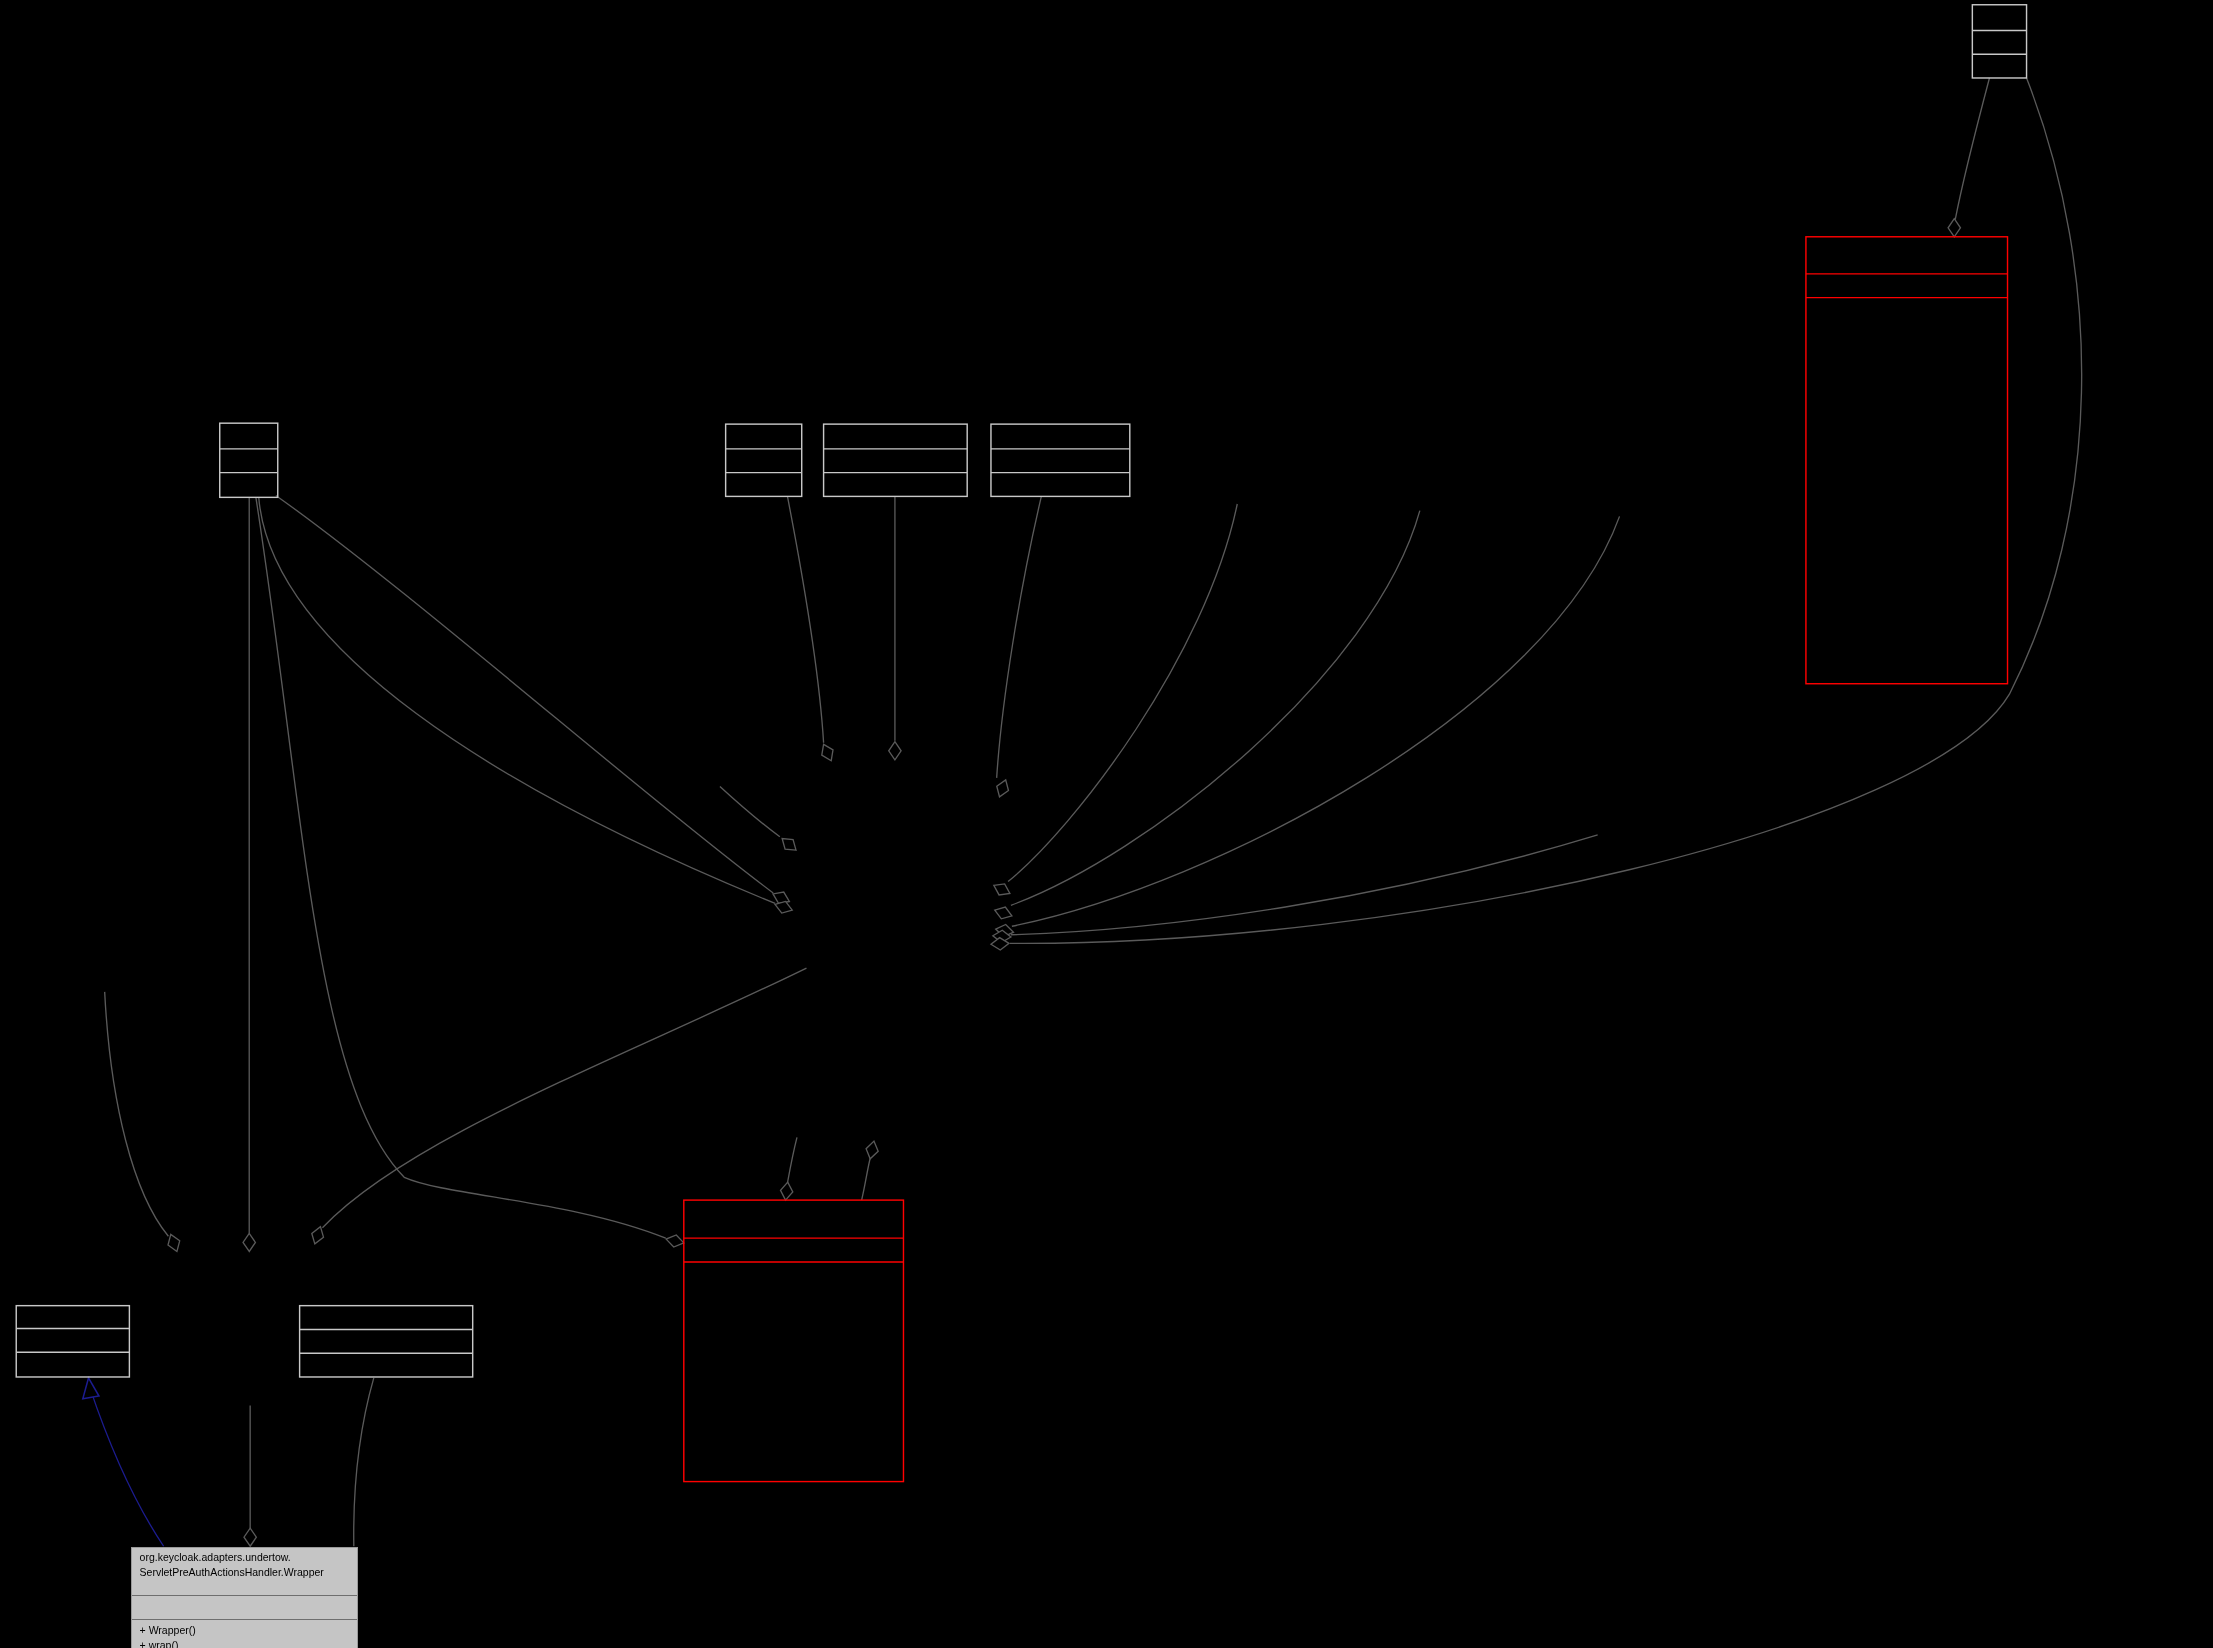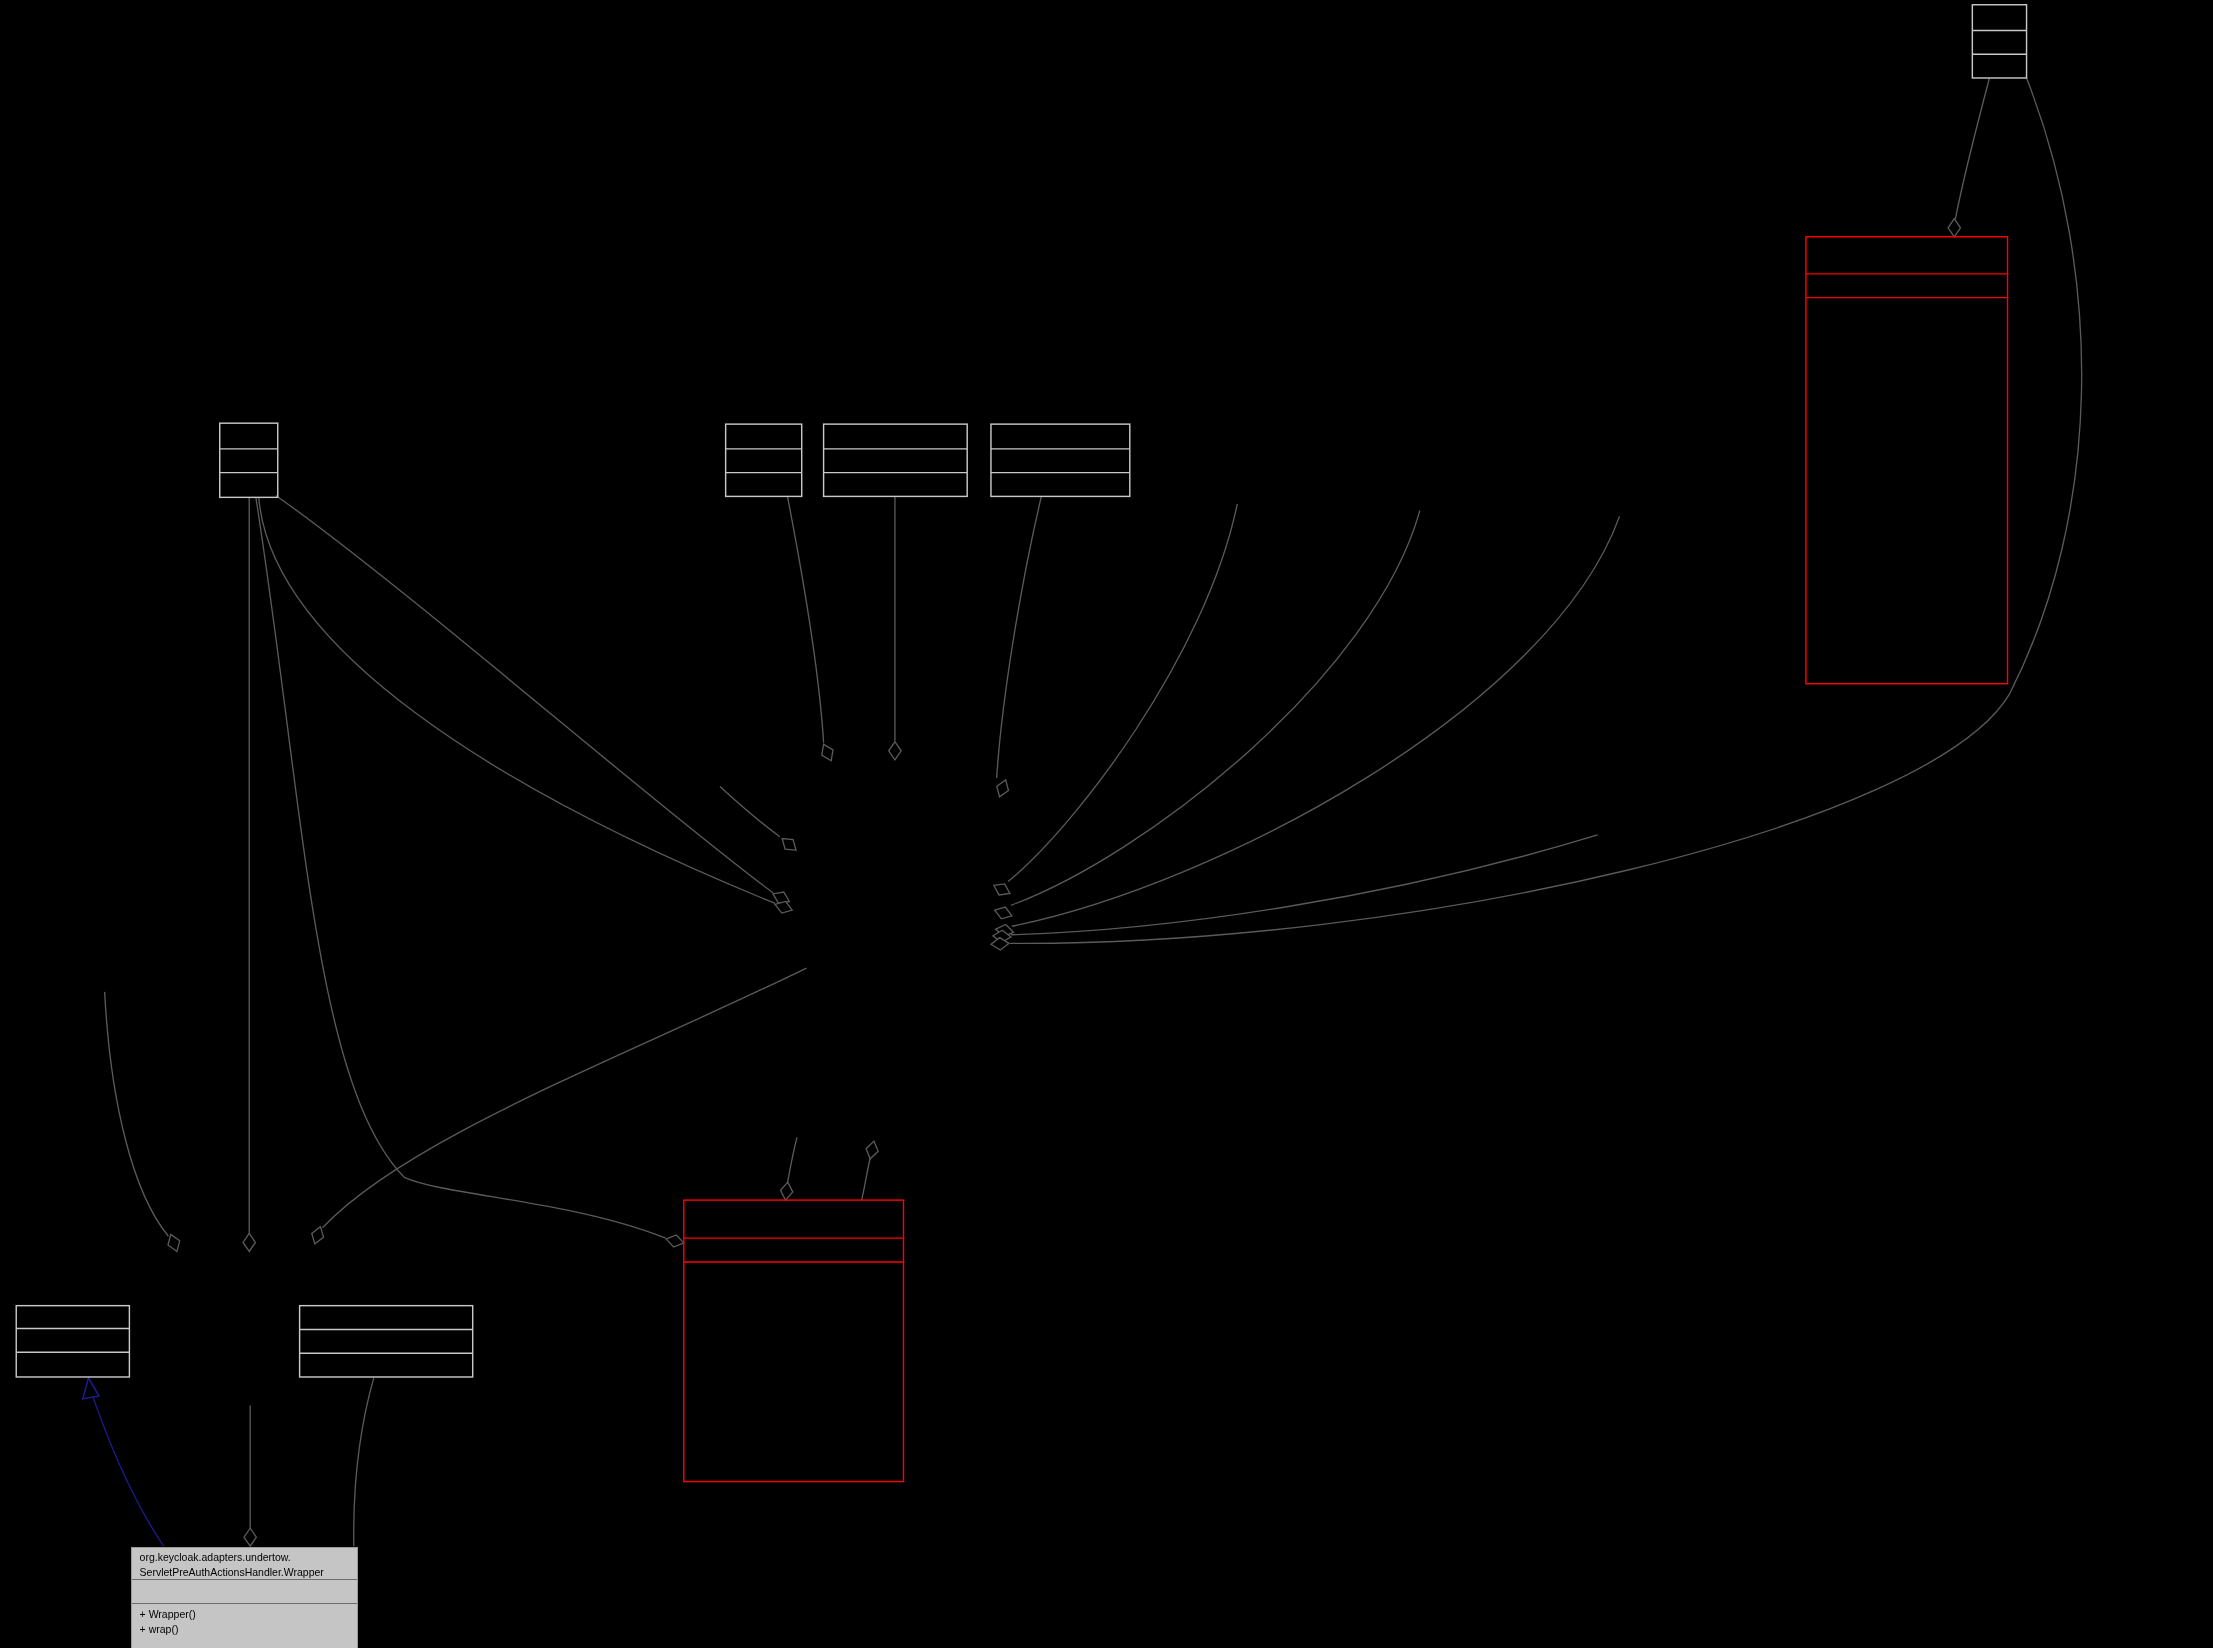--- a/index.html
+++ b/index.html
@@ -8,21 +8,21 @@
     font-family:"Liberation Sans", sans-serif;
   }
   #stage{position:relative;width:2213px;height:1648px;background:#000;}
   #graph-svg{position:absolute;left:0;top:0;}
   .wrapper-node{
     position:absolute;left:131px;top:1547px;width:227px;height:102px;
     background:#c5c5c5;border:1px solid #9a9a9a;box-sizing:border-box;
     color:#000;font-size:10.5px;line-height:15px;cursor:pointer;
   }
   .wrapper-title{
-    height:32px;border-bottom:1px solid #6e6e6e;
+    height:48px;border-bottom:1px solid #6e6e6e;
     padding:1.9px 0 0 7.6px;box-sizing:border-box;white-space:nowrap;
   }
   .wrapper-attrs{
     height:24px;border-bottom:1px solid #6e6e6e;box-sizing:border-box;
   }
   .wrapper-methods{
     padding:2.9px 0 0 7.6px;box-sizing:border-box;white-space:nowrap;
   }
 </style>
 </head>

